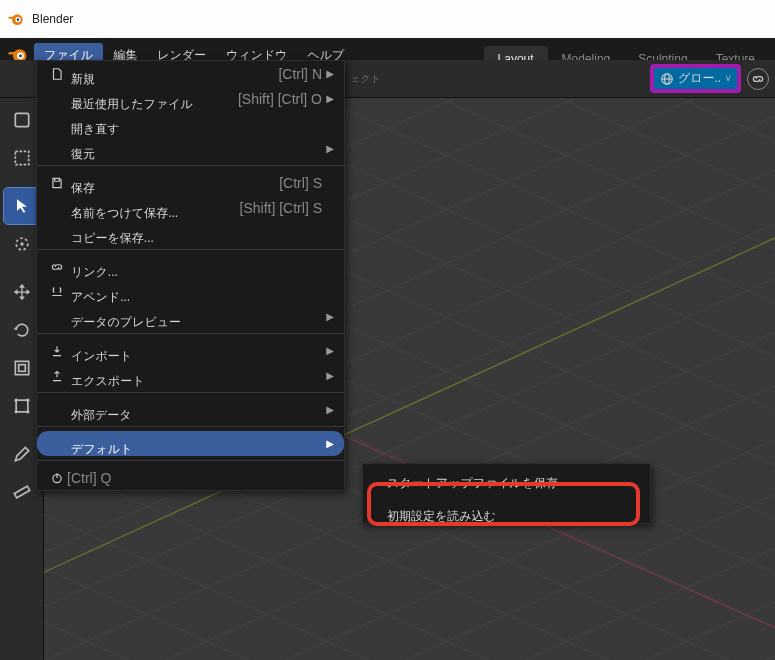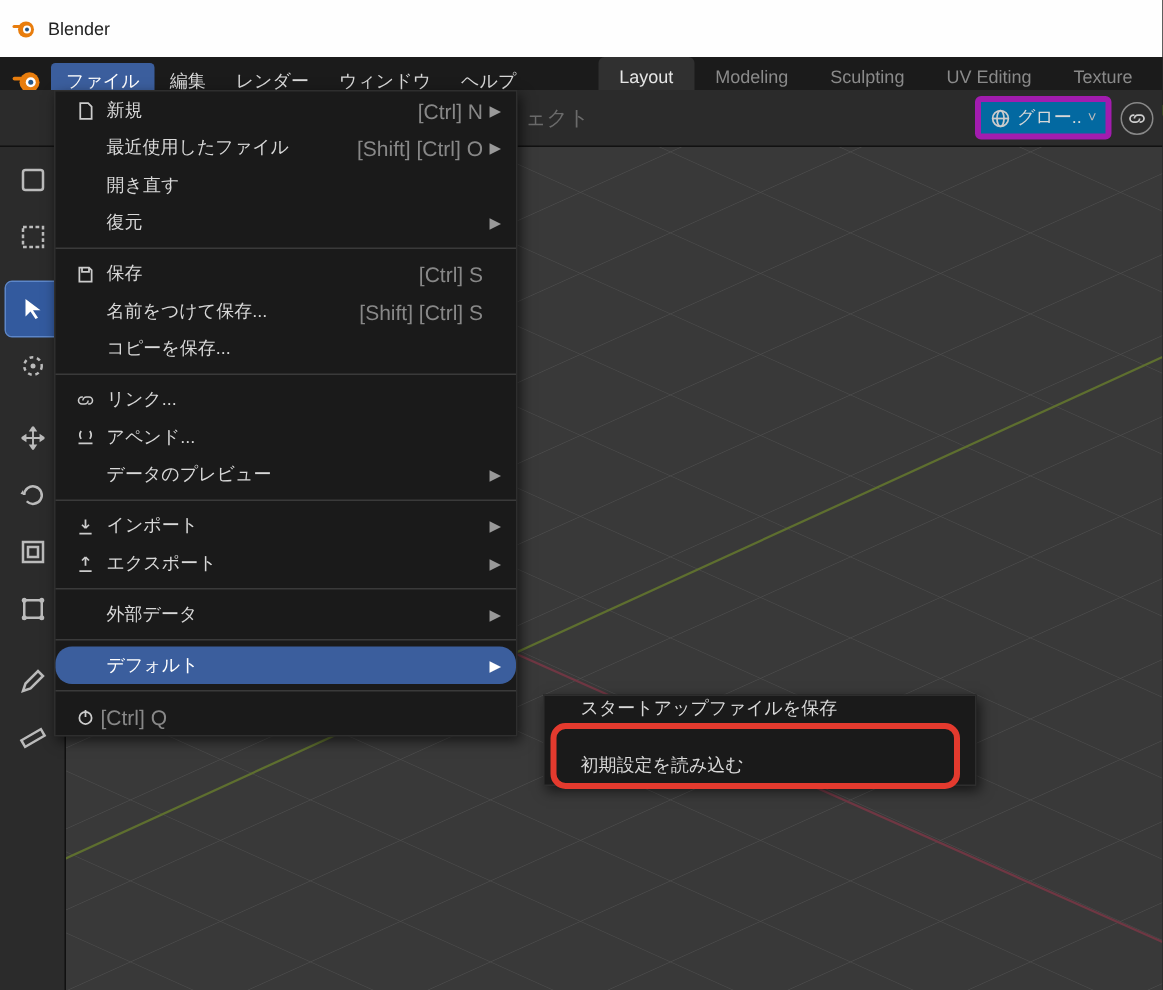--- a/index.html
+++ b/index.html
@@ -4,52 +4,52 @@
 <style>
   * { margin: 0; padding: 0; box-sizing: border-box; font-family: "Segoe UI", "Meiryo", sans-serif; }
   body { width: 775px; height: 660px; background: #1a1a1a; overflow: hidden; position: relative; }
 
   
   .titlebar { height: 38px; background: #fefefe; display: flex; align-items: center; padding: 0 8px; gap: 8px; }
   .blender-logo { width: 16px; height: 16px; }
   .titlebar-text { font-size: 12px; color: #222; }
 
   
-  .menubar { height: 39px; background: #1b1b1b; display: flex; align-items: center; padding: 0 6px; border-bottom: 7px solid #84cc16; }
+  .menubar { height: 39px; background: #1b1b1b; display: flex; align-items: center; padding: 0 6px; border-bottom: 5px solid #84cc16; }
   .blender-icon-small { width: 20px; height: 20px; margin: 0 6px 0 2px; }
   .menu-item { color: #d8d8d8; font-size: 12px; padding: 4px 10px; border-radius: 3px; cursor: default; }
   .menu-item.active { background: #3b5e9d; color: #fff; }
   .flex-spacer { flex: 1; }
-  .workspace-tabs { display: flex; height: 100%; }
+  .workspace-tabs { display: flex; height: 100%; align-items: flex-end; }
   .tab { color: #8a8a8a; font-size: 12px; padding: 6px 14px 6px; cursor: default; border-radius: 4px 4px 0 0; }
   .tab.active { background: #303030; color: #e6e6e6; }
 
   
   .secondary-header { position: absolute; top: 60px; left: 0; right: 0; height: 38px; background: #2b2b2b; border-bottom: 1px solid #111; display: flex; align-items: center; justify-content: flex-end; padding-right: 6px; gap: 6px; z-index: 1; }
   .header-right-btn { display: flex; align-items: center; gap: 4px; background: #0369a1; color: #d8d8d8; font-size: 12px; padding: 2px 6px; border-radius: 4px; border: 4px solid #a21caf; }
   .header-right-btn .arrow { font-size: 10px; color: #bbb; }
   .link-circle { width: 22px; height: 22px; border-radius: 50%; border: 1px solid #888; display: flex; align-items: center; justify-content: center; color: #ccc; }
-  .ghost-label { position: absolute; color: #6b6b6b; font-size: 14px; top: 50%; transform: translateY(-50%); }
+  .ghost-label { position: absolute; color: #6b6b6b; font-size: 10px; top: 50%; transform: translateY(-50%); }
 
   
   .viewport { position: absolute; top: 98px; left: 0; right: 0; bottom: 0; background: #3a3a3a; overflow: hidden; z-index: 0; }
   .viewport svg { width: 100%; height: 100%; display: block; }
 
   
   .left-toolbar { position: absolute; top: 98px; left: 0; width: 44px; bottom: 0; background: #2b2b2b; z-index: 2; border-right: 1px solid #111; display: flex; flex-direction: column; align-items: center; padding-top: 4px; gap: 2px; }
   .tool-btn { width: 36px; height: 36px; border-radius: 4px; display: flex; align-items: center; justify-content: center; color: #bfbfbf; }
   .tool-btn.selected { background: #335a9e; color: #fff; outline: 1px solid #5c86c9; }
   .tool-sep { height: 8px; }
 
   
   .dropdown { position: absolute; top: 60px; left: 36px; width: 309px; background: #1a1a1a; border: 1px solid #2e2e2e; z-index: 10; box-shadow: 2px 3px 8px rgba(0,0,0,0.6); }
   .dd-row { display: flex; align-items: center; height: 25px; padding: 0 10px 0 10px; color: #d8d8d8; font-size: 12px; cursor: default; position: relative; }
   .dd-row.hover { background: #3b5e9d; color: #fff; border-radius: 11px; }
   .dd-row .icon { width: 20px; display: flex; justify-content: center; color: #c7c7c7; }
-  .dd-row .label { flex: 1; padding-left: 4px; }
+  .dd-row .label { flex: 1; padding-left: 4px; margin-top: 11px; }
   .dd-row .shortcut { color: #888; font-size: 14px; }
   .dd-row .sub-arrow { width: 12px; text-align: right; color: #999; font-size: 10px; }
   .dd-row.hover .shortcut, .dd-row.hover .sub-arrow, .dd-row.hover .icon { color: #fff; }
   .dd-sep { height: 1px; background: #3a3a3a; margin: 4px 0; }
 
   
   .submenu { position: absolute; top: 463px; left: 362px; width: 289px; background: #1a1a1a; border: 1px solid #2e2e2e; z-index: 11; box-shadow: 2px 3px 8px rgba(0,0,0,0.6); }
   .submenu .dd-row { padding-left: 20px; }
   .submenu .dd-row.cutoff { height: 34px; overflow: hidden; align-items: flex-start; padding-bottom: 0; }
   .highlight-box { position: absolute; border: 4px solid #e43a2e; border-radius: 10px; top: 482px; left: 367px; width: 273px; height: 44px; z-index: 12; pointer-events: none; }
@@ -77,21 +77,20 @@
   <span class="menu-item active">ファイル</span>
   <span class="menu-item">編集</span>
   <span class="menu-item">レンダー</span>
   <span class="menu-item">ウィンドウ</span>
   <span class="menu-item">ヘルプ</span>
   <span class="flex-spacer"></span>
   <div class="workspace-tabs">
     <span class="tab active">Layout</span>
     <span class="tab">Modeling</span>
     <span class="tab">Sculpting</span>
-    <span class="tab">UV Editing</span>
     <span class="tab">Texture</span>
   </div>
 </div>
 
 <div class="secondary-header">
   <span class="ghost-label" style="left:350px">ェクト</span>
   <div class="header-right-btn">
     <svg width="14" height="14" viewBox="0 0 24 24">
         <circle cx="12" cy="12" r="9" fill="none" stroke="#ccc" stroke-width="2"></circle>
         <ellipse cx="12" cy="12" rx="4" ry="9" fill="none" stroke="#ccc" stroke-width="2"></ellipse>

